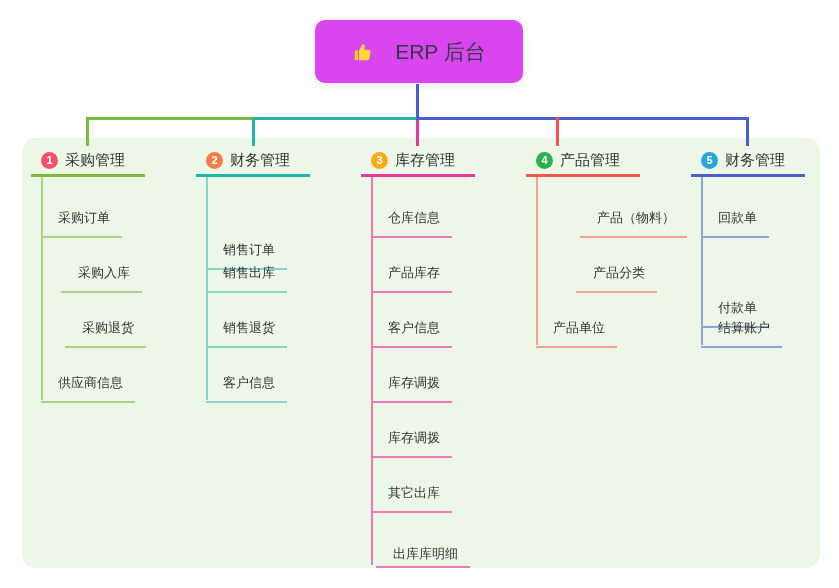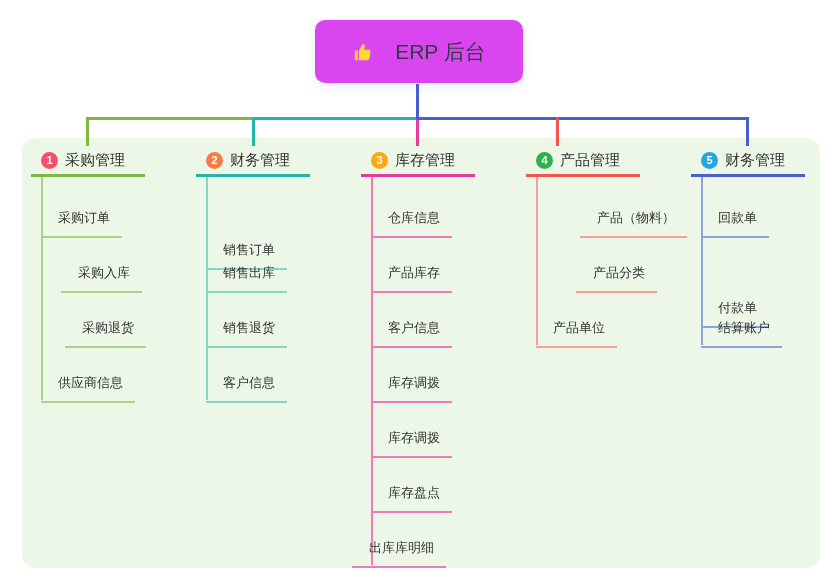--- a/index.html
+++ b/index.html
@@ -115,23 +115,23 @@
       <div class="child" style="left: 371px; top: 313px; border-bottom-color: rgb(240, 122, 184);">
         <span class="child-label">客户信息</span>
       </div>
       <div class="child" style="left: 371px; top: 368px; border-bottom-color: rgb(240, 122, 184);">
         <span class="child-label">库存调拨</span>
       </div>
       <div class="child" style="left: 371px; top: 423px; border-bottom-color: rgb(240, 122, 184);">
         <span class="child-label">库存调拨</span>
       </div>
       <div class="child" style="left: 371px; top: 478px; border-bottom-color: rgb(240, 122, 184);">
-        <span class="child-label">库存盘点</span>
+        <span class="child-label">其它出库</span>
       </div>
-      <div class="child" style="left: 352px; top: 533px; border-bottom-color: rgb(240, 122, 184);">
+      <div class="child" style="left: 376px; top: 533px; border-bottom-color: rgb(240, 122, 184); align-items: flex-end;">
         <span class="child-label">出库库明细</span>
       </div>
       <div class="head" style="left: 526px; top: 146px; border-bottom-color: rgb(243, 85, 78);">
         <span class="badge" style="background: rgb(46, 176, 80);">4</span>
         <span class="head-label">产品管理</span>
       </div>
       <div class="trunk" style="left: 536px; top: 177px; height: 168px; background: rgb(247, 158, 149);"></div>
       <div class="child" style="left: 536px; top: 203px; border-bottom-color: rgb(247, 158, 149); margin-left: 44px;">
         <span class="child-label">产品（物料）</span>
       </div>

